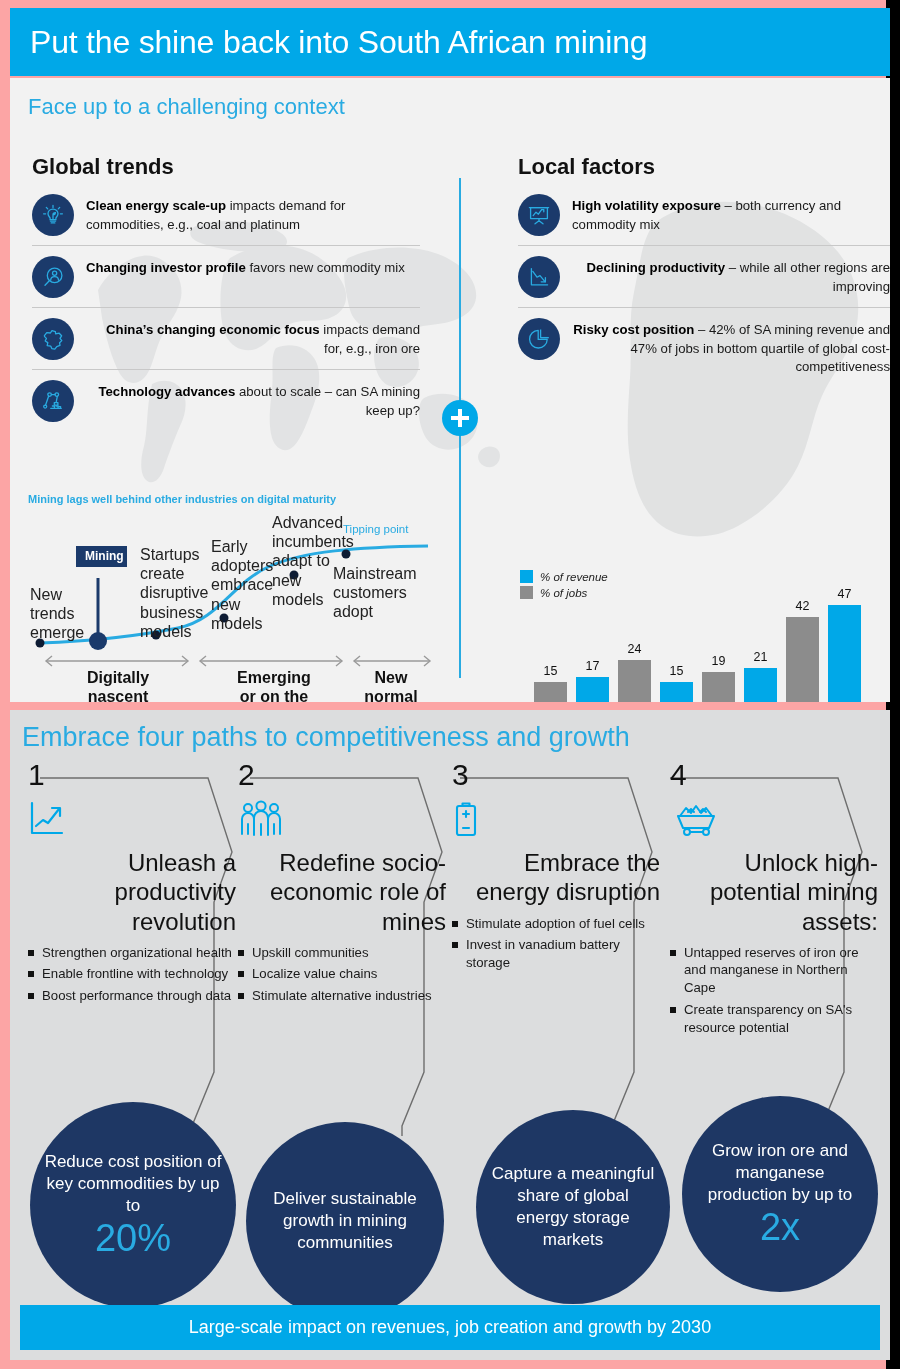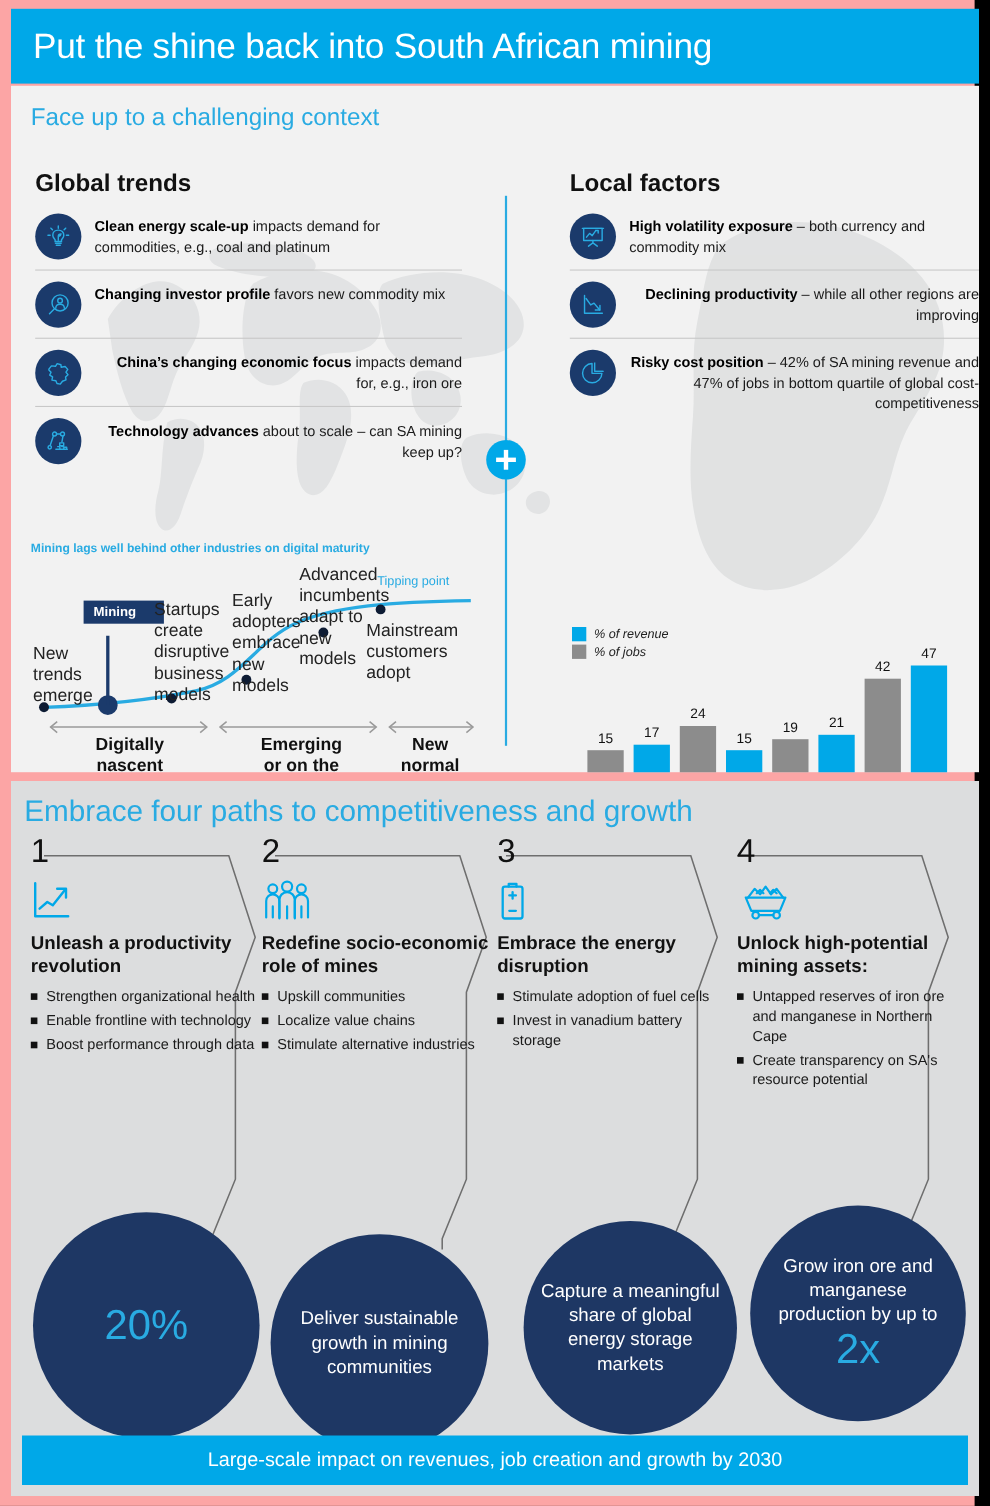--- a/index.html
+++ b/index.html
@@ -103,21 +103,21 @@
   }
   .sc-canvas { position: absolute; left: 0; top: 30px; width: 410px; height: 165px; }
   .sc-lbl {
     position: absolute; font-size: 16px; line-height: 1.2; color: #222;
   }
   .sc-tip { position: absolute; font-size: 11.5px; color: #29ABE2; }
   .mining-tag {
     position: absolute;
     background: #1B3A6B; color: #fff;
     font-size: 12px; font-weight: bold;
-    padding: 3px 25px 4px 9px;
+    padding: 3px 3px 4px 9px;
   }
   .sc-axis-lbl {
     position: absolute; font-size: 16px; font-weight: bold;
     color: #111; text-align: center; line-height: 1.2;
   }
 
   
   .barchart { position: absolute; left: 510px; top: 478px; width: 380px; height: 190px; }
   .legend { position: absolute; left: 0px; top: 14px; }
   .leg-row { display: flex; align-items: center; margin-bottom: 3px; }
@@ -146,22 +146,22 @@
   .path {
     position: absolute;
     width: 208px;
   }
   .path .num {
     font-size: 30px; font-weight: 400; color: #111; line-height: 1;
     margin-bottom: 10px;
   }
   .path .picon { height: 40px; margin-bottom: 8px; }
   .path .ptitle {
-    font-size: 17px; font-weight: bold; color: #111;
-    line-height: 1.22; margin-bottom: 8px;
+    font-size: 24px; font-weight: normal; color: #111;
+    line-height: 1.22; margin-bottom: 8px; text-align: right;
   }
   .path ul { list-style: none; }
   .path li {
     position: relative;
     font-size: 13.2px; line-height: 1.34; color: #1a1a1a;
     padding-left: 14px; margin-bottom: 4px;
   }
   .path li::before {
     content: ""; position: absolute; left: 0; top: 6px;
     width: 6px; height: 6px; background: #111;
@@ -475,20 +475,21 @@
         </svg>
       </div>
       <div class="ptitle">Unlock high-potential mining assets:</div>
       <ul>
         <li>Untapped reserves of iron ore and manganese in Northern Cape</li>
         <li>Create transparency on SA's resource potential</li>
       </ul>
     </div>
 
     <div class="circle" style="left:20px; top:392px; width:206px; height:206px;">
+      <div class="ctxt">Reduce cost position of key commodities by up to</div>
       <div class="cbig">20%</div>
     </div>
 
     <div class="circle" style="left:236px; top:412px; width:198px; height:198px;">
       <div class="ctxt">Deliver sustainable growth in mining communities</div>
     </div>
 
     <div class="circle" style="left:466px; top:400px; width:194px; height:194px;">
       <div class="ctxt">Capture a meaningful share of global energy storage markets</div>
     </div>

